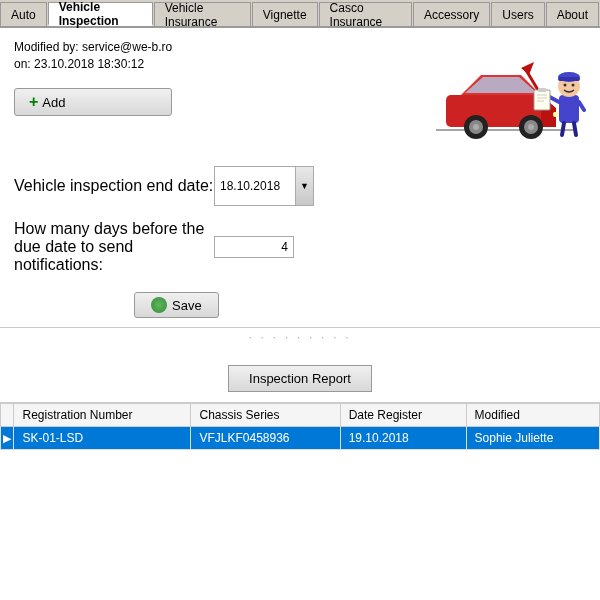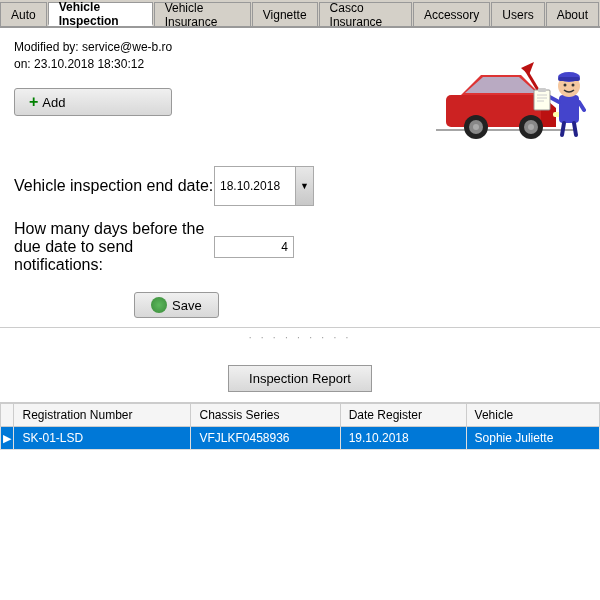--- a/index.html
+++ b/index.html
@@ -358,21 +358,21 @@
 
 <div class="table-section">
   <div class="table-wrapper">
     <table class="data-table">
       <thead>
         <tr>
           <th class="row-indicator"></th>
           <th>Registration Number</th>
           <th>Chassis Series</th>
           <th>Date Register</th>
-          <th>Vehicle</th>
+          <th>Modified</th>
         </tr>
       </thead>
       <tbody id="table-body">
       <tr class="selected">
             <td class="row-indicator">▶</td>
             <td>SK-01-LSD</td>
             <td>VFJLKF0458936</td>
             <td>19.10.2018</td>
             <td>Sophie Juliette</td>
           </tr>

